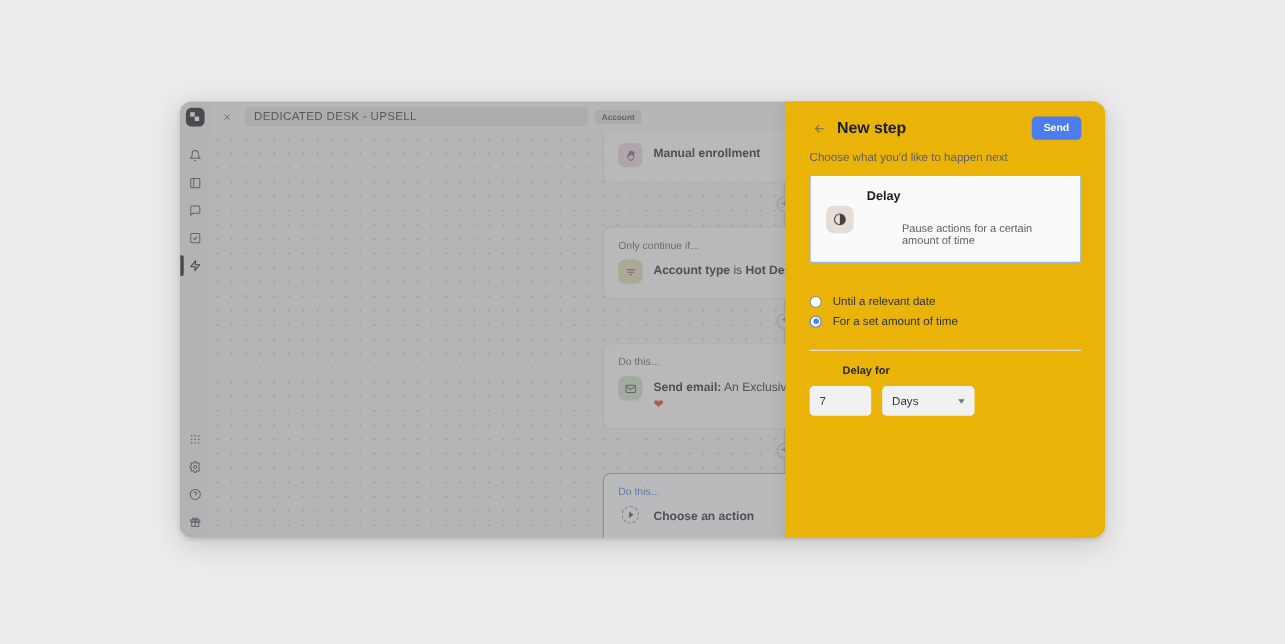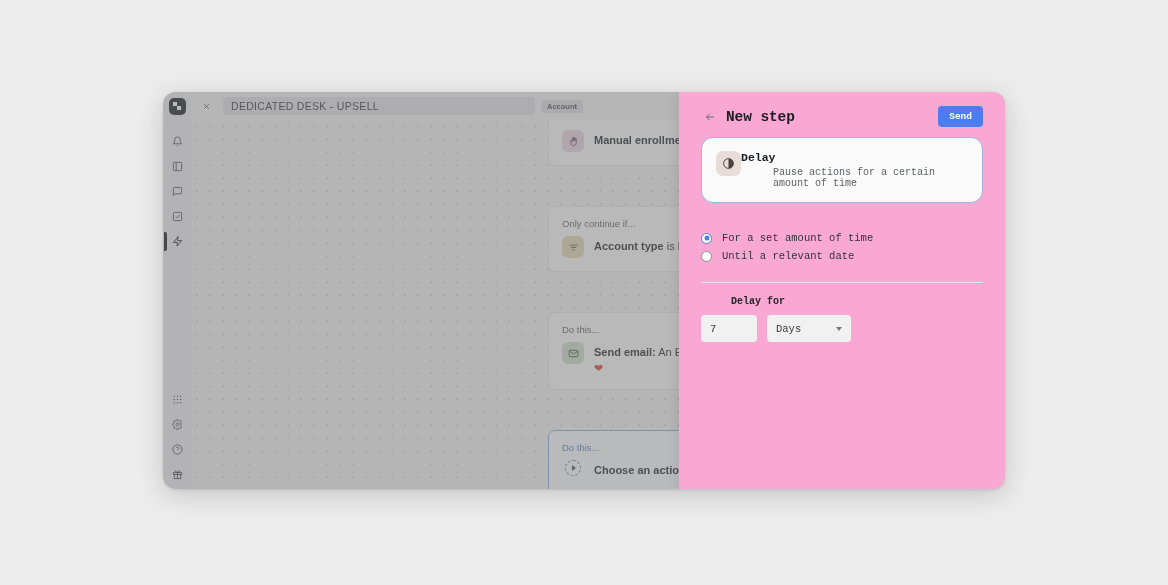--- a/index.html
+++ b/index.html
@@ -161,27 +161,26 @@
     width: 0; height: 0;
     border-left: 4px solid #4c4e52;
     border-top: 3px solid transparent;
     border-bottom: 3px solid transparent;
     margin-left: 1px;
   }
 
   
   #step-panel {
     position: absolute; right: 0; top: 0; bottom: 0;
-    width: 326px;
-    background: #f9a8d4;
+    width: 291px;
+    background: #eab308;
     z-index: 60;
     border-radius: 0 12px 12px 0;
     box-shadow: -3px 0 12px rgba(0,0,0,0.07);
     padding: 0 22px;
-    font-family: Liberation Mono, monospace;
   }
   #panel-header {
     display: flex; align-items: center;
     padding-top: 14px;
   }
   #back-arrow {
     width: 18px; height: 18px; flex: none;
     display: flex; align-items: center; justify-content: center;
     color: #6b6d72; margin-right: 7px;
   }
@@ -198,33 +197,33 @@
   #panel-subtitle {
     font-size: 10.5px; color: #5c5e63; margin-top: 10px;
   }
   #controls-heading {
     font-size: 10px; font-weight: 700; color: #24262b; margin-top: 24px;
   }
 
   #delay-option {
     margin-top: 10px;
     border: 1px solid #9db4e0;
-    border-radius: 12px;
+    border-radius: 2px;
     background: #fafafa;
     padding: 13px 14px;
-    display: flex; align-items: flex-start; 
+    display: flex; align-items: center; gap: 12px;
     cursor: pointer;
   }
   #delay-option-icon {
     width: 25px; height: 25px; border-radius: 7px;
     background: #e6dcd8; flex: none;
     display: flex; align-items: center; justify-content: center;
   }
   #delay-option-title { font-size: 11.5px; font-weight: 700; color: #1b1d21; }
-  #delay-option-desc  { font-size: 10px; color: #5c5e63; margin-top: 3px; padding-left: 32px; }
+  #delay-option-desc  { font-size: 10px; color: #5c5e63; margin-top: 18px; padding-left: 32px; }
 
   #radio-group { margin-top: 26px; }
   .radio-row {
     display: flex; align-items: center; gap: 10px;
     padding: 3px 0; cursor: pointer;
   }
   .radio-mark {
     width: 11px; height: 11px; border-radius: 50%;
     border: 1.3px solid #8b8d92; flex: none; position: relative;
     background: #fff;
@@ -476,43 +475,44 @@
       <div id="back-arrow">
         <svg width="12" height="12" viewBox="0 0 24 24" fill="none" stroke="currentColor" stroke-width="2" stroke-linecap="round" stroke-linejoin="round">
           <line x1="19" y1="12" x2="5" y2="12"></line>
             <polyline points="11 18 5 12 11 6"></polyline>
         </svg>
       </div>
       <div id="panel-title">New step</div>
       <button id="done-button">Send</button>
     </div>
 
+    <div id="panel-subtitle">Choose what you'd like to happen next</div>
 
 
     <div id="delay-option">
       <div id="delay-option-icon">
         <svg width="13" height="13" viewBox="0 0 24 24" fill="none" stroke="#4c3f3a" stroke-width="1.8">
           <circle cx="12" cy="12" r="9"></circle>
           <path d="M12 3a9 9 0 0 1 0 18z" fill="#4c3f3a" stroke="none"></path>
         </svg>
       </div>
       <div>
         <div id="delay-option-title">Delay</div>
         <div id="delay-option-desc">Pause actions for a certain amount of time</div>
       </div>
     </div>
 
     <div id="radio-group">
+      <div class="radio-row">
+        <span class="radio-mark"></span>
+        <span class="radio-label">Until a relevant date</span>
+      </div>
       <div class="radio-row checked">
         <span class="radio-mark"></span>
         <span class="radio-label">For a set amount of time</span>
-      </div>
-      <div class="radio-row">
-        <span class="radio-mark"></span>
-        <span class="radio-label">Until a relevant date</span>
       </div>
     </div>
 
     <div id="panel-divider"></div>
 
     <div id="delay-for-label">Delay for</div>
 
     <div id="delay-inputs">
       <input id="delay-amount" type="text" value="7" style="">
       <div id="delay-unit">

